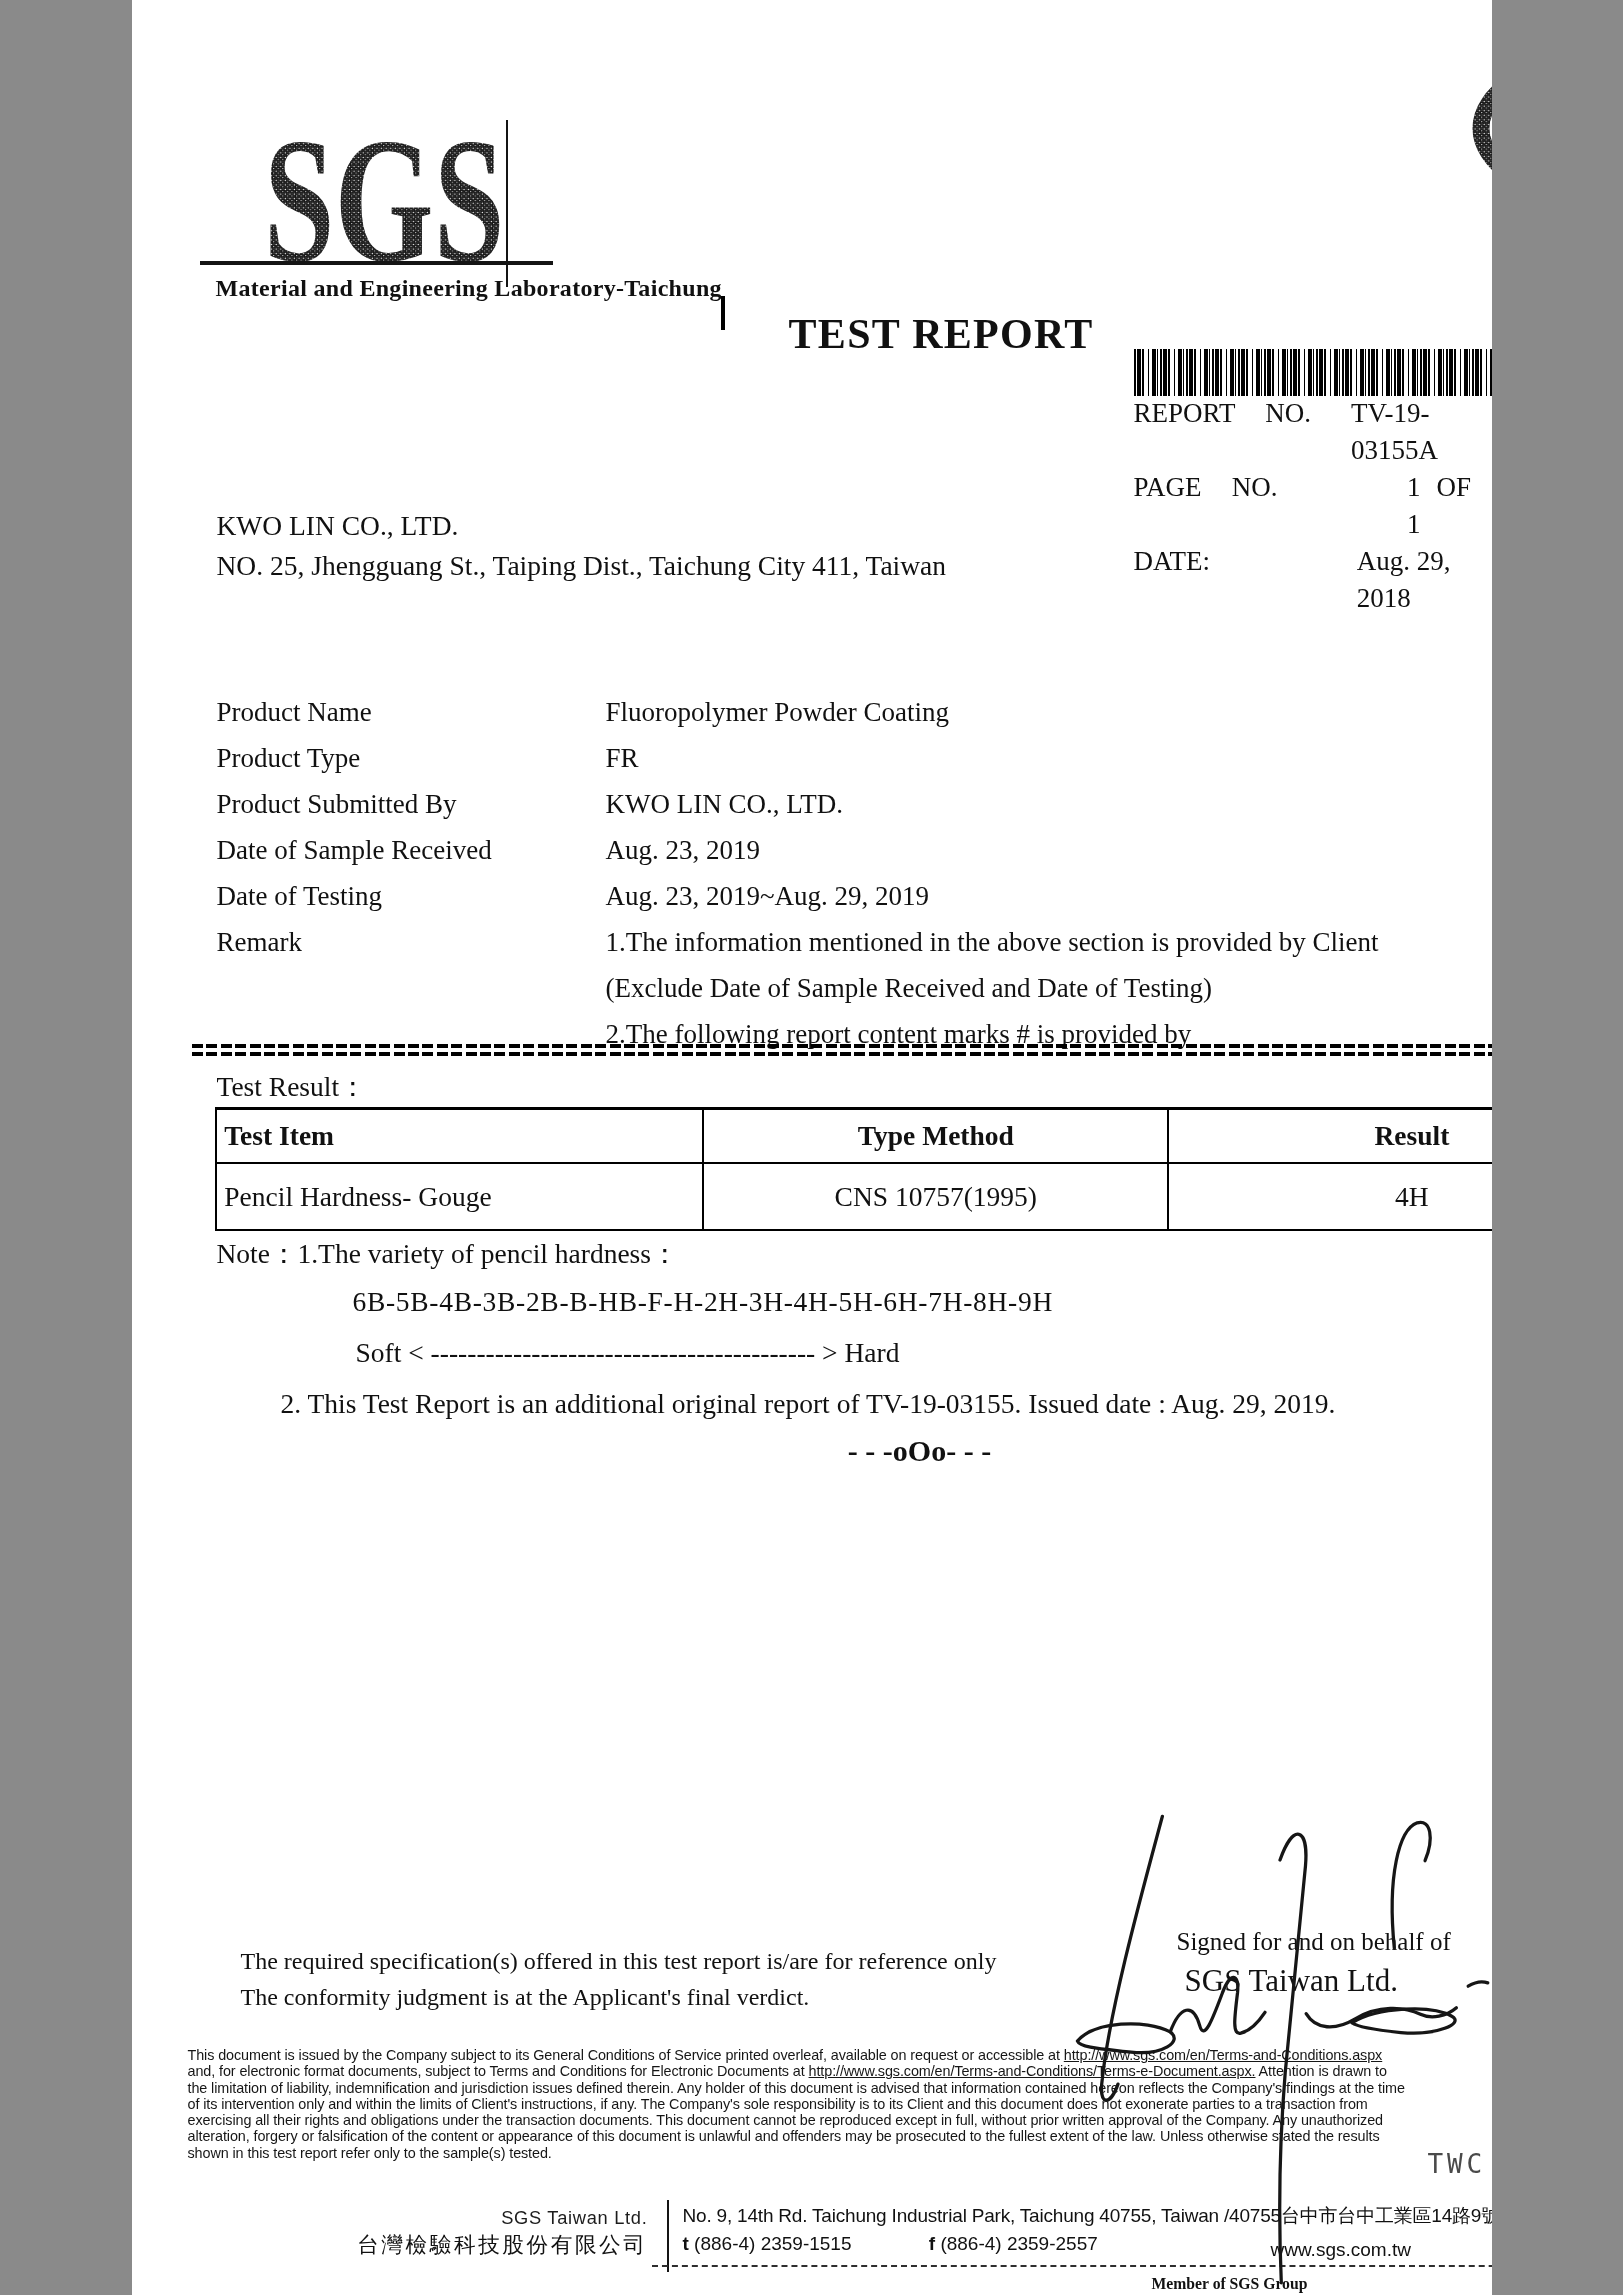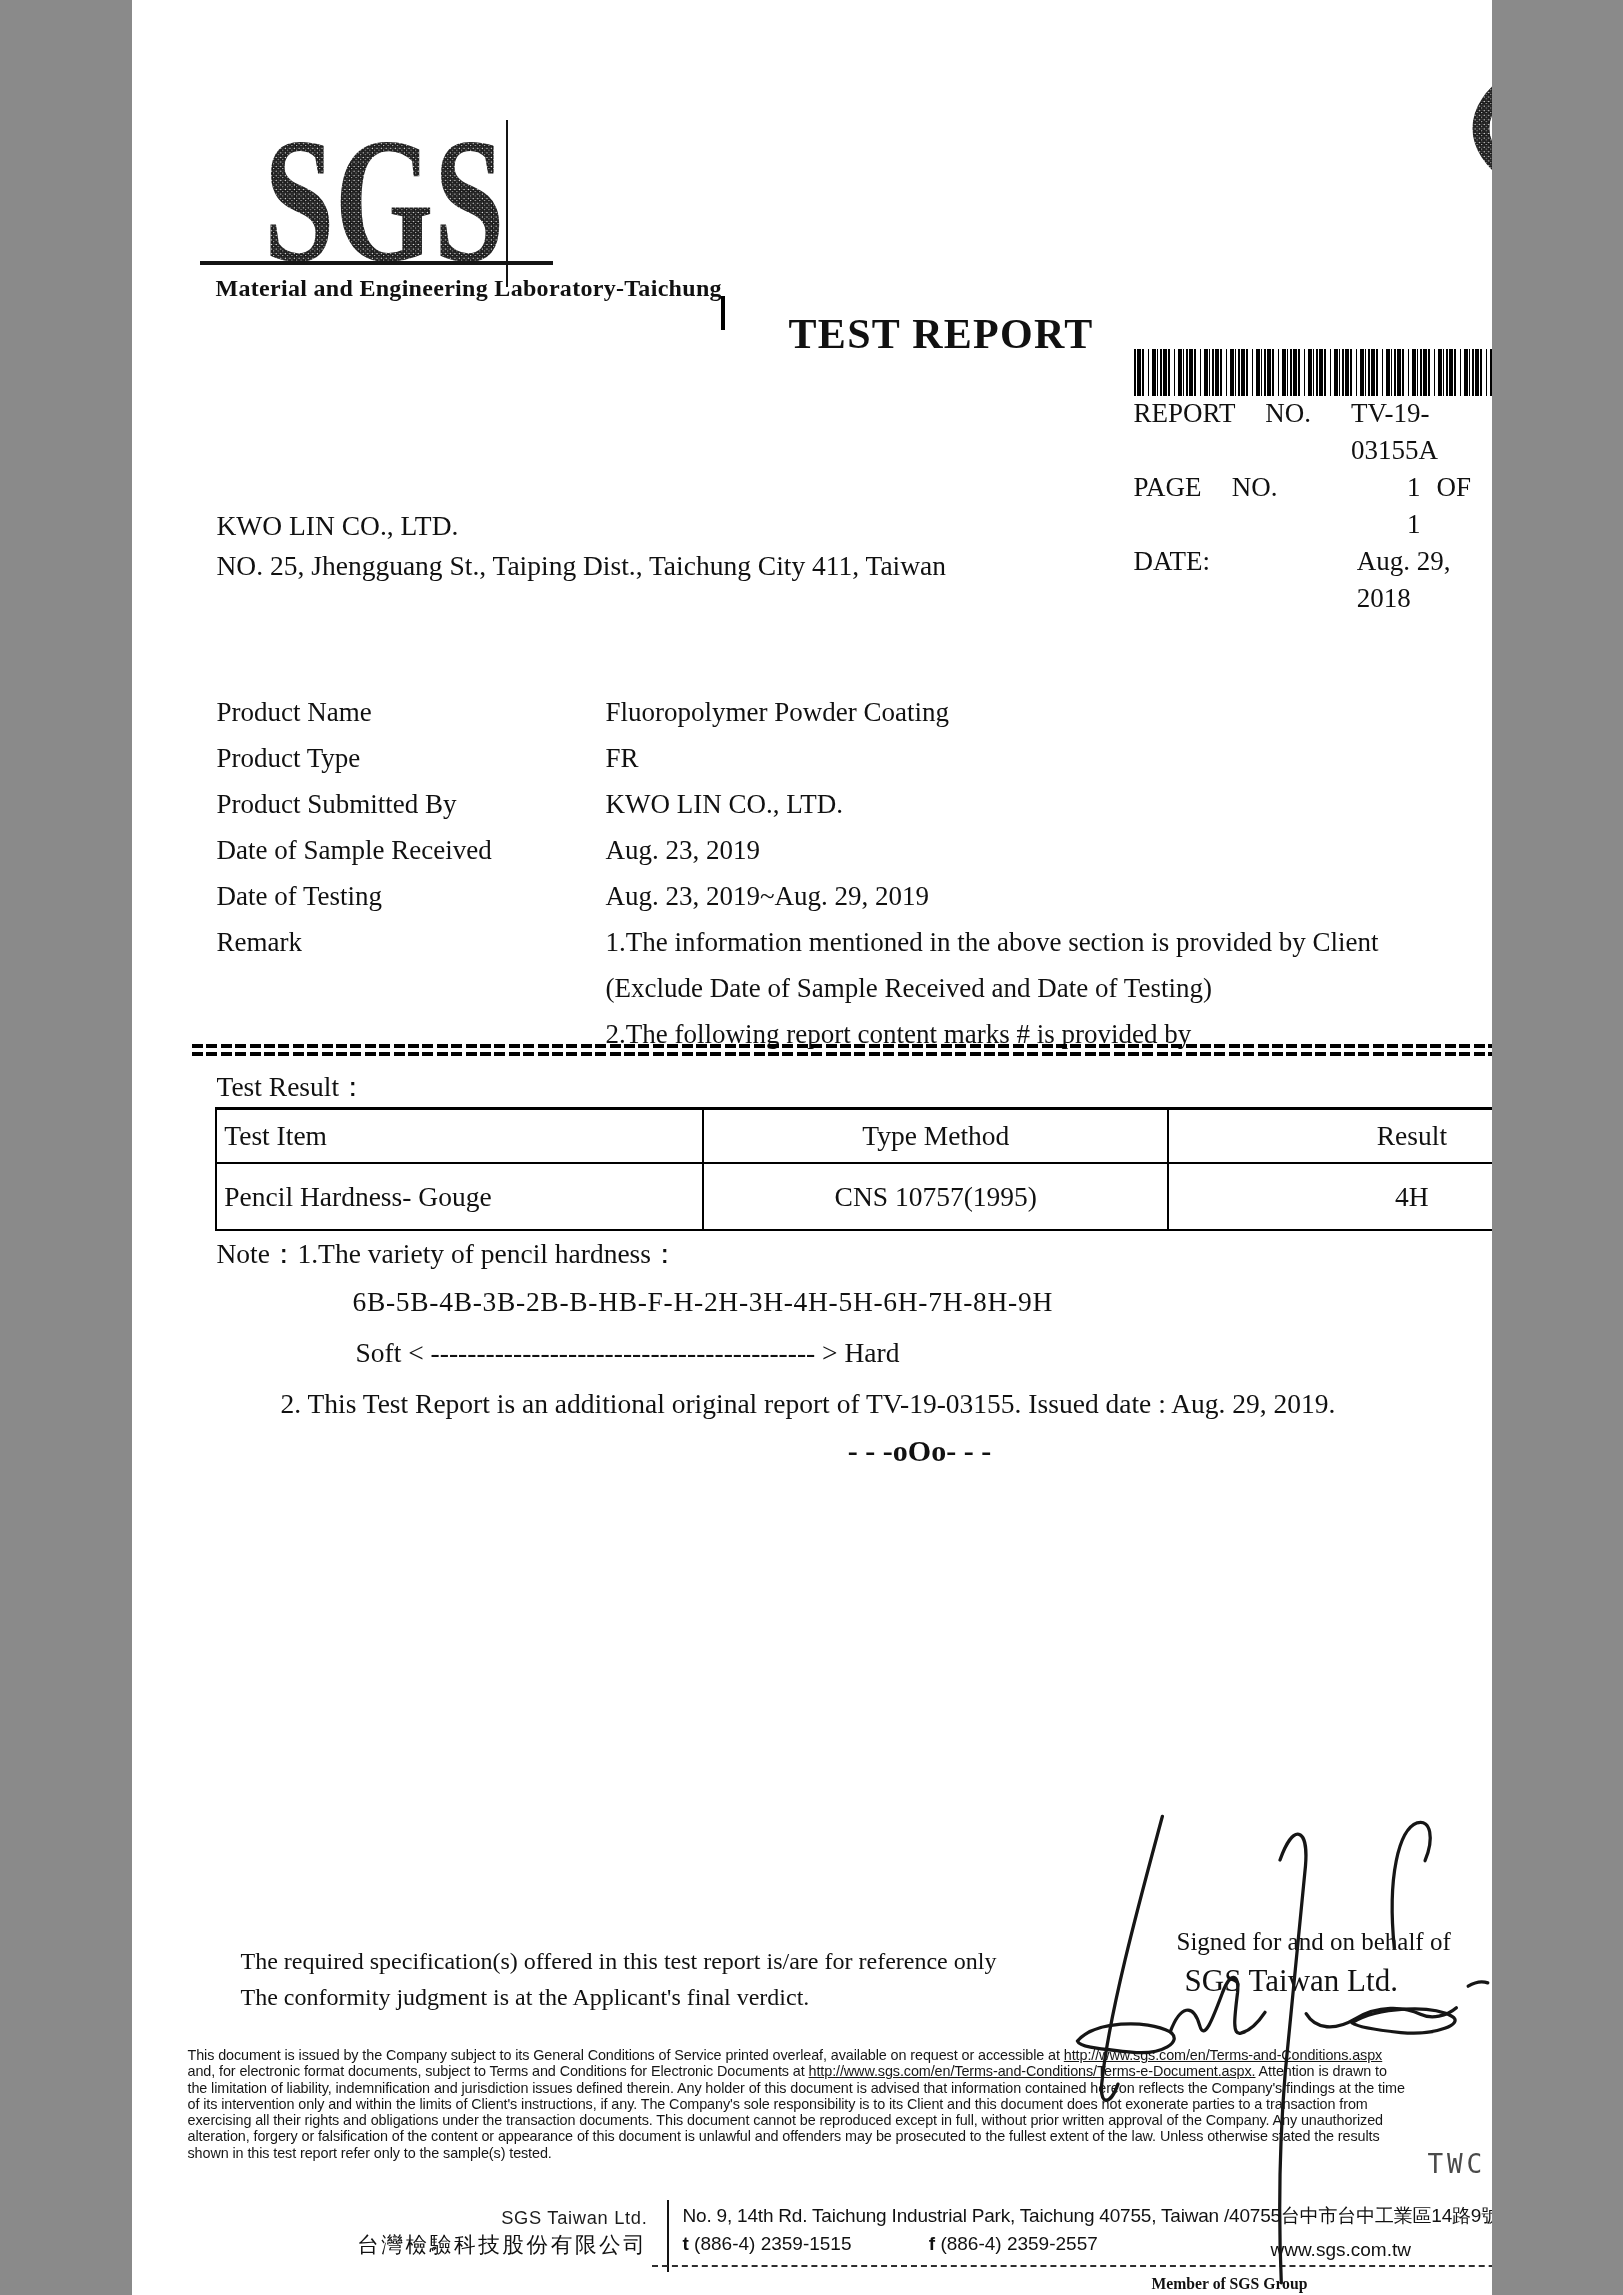--- a/index.html
+++ b/index.html
@@ -39,21 +39,21 @@
   
   .dashrow{height:3.9px;background-image:repeating-linear-gradient(90deg,#000 0 11px,rgba(0,0,0,0) 11px 14.4px);}
   .div1{left:60px;top:1044px;width:1470px;}
   .div2{left:60px;top:1052px;width:1470px;}
 
   .section-label{left:85px;top:1069px;font-size:27.5px;}
 
   
   .rtable{left:83px;top:1107px;width:1442px;border-collapse:collapse;font-size:27.5px;}
   .rtable th,.rtable td{border:2px solid #000;}
-  .rtable th{border-top:3.3px solid #000;border-bottom:2.6px solid #000;height:50px;font-weight:normal;text-align:center;}
+  .rtable th{border-top:3.3px solid #000;border-bottom:2.6px solid #000;height:50px;font-weight:bold;text-align:center;}
   .rtable th:first-child,.rtable td:first-child{text-align:left;padding-left:7.8px;width:477px;}
   .rtable th:nth-child(2),.rtable td:nth-child(2){width:461px;}
   .rtable td{height:63px;text-align:center;border-bottom:2.6px solid #000;}
 
   
   .note1{left:85px;top:1236px;font-size:27.5px;}
   .scale-line{left:221px;top:1286px;font-size:27.5px;letter-spacing:0.7px;}
   .softhard{left:224px;top:1337px;font-size:27.5px;}
   .note2{left:149px;top:1388px;font-size:27.5px;}
   .end-marker{left:0;top:1434px;width:1576px;text-align:center;font-size:30px;font-weight:bold;}

